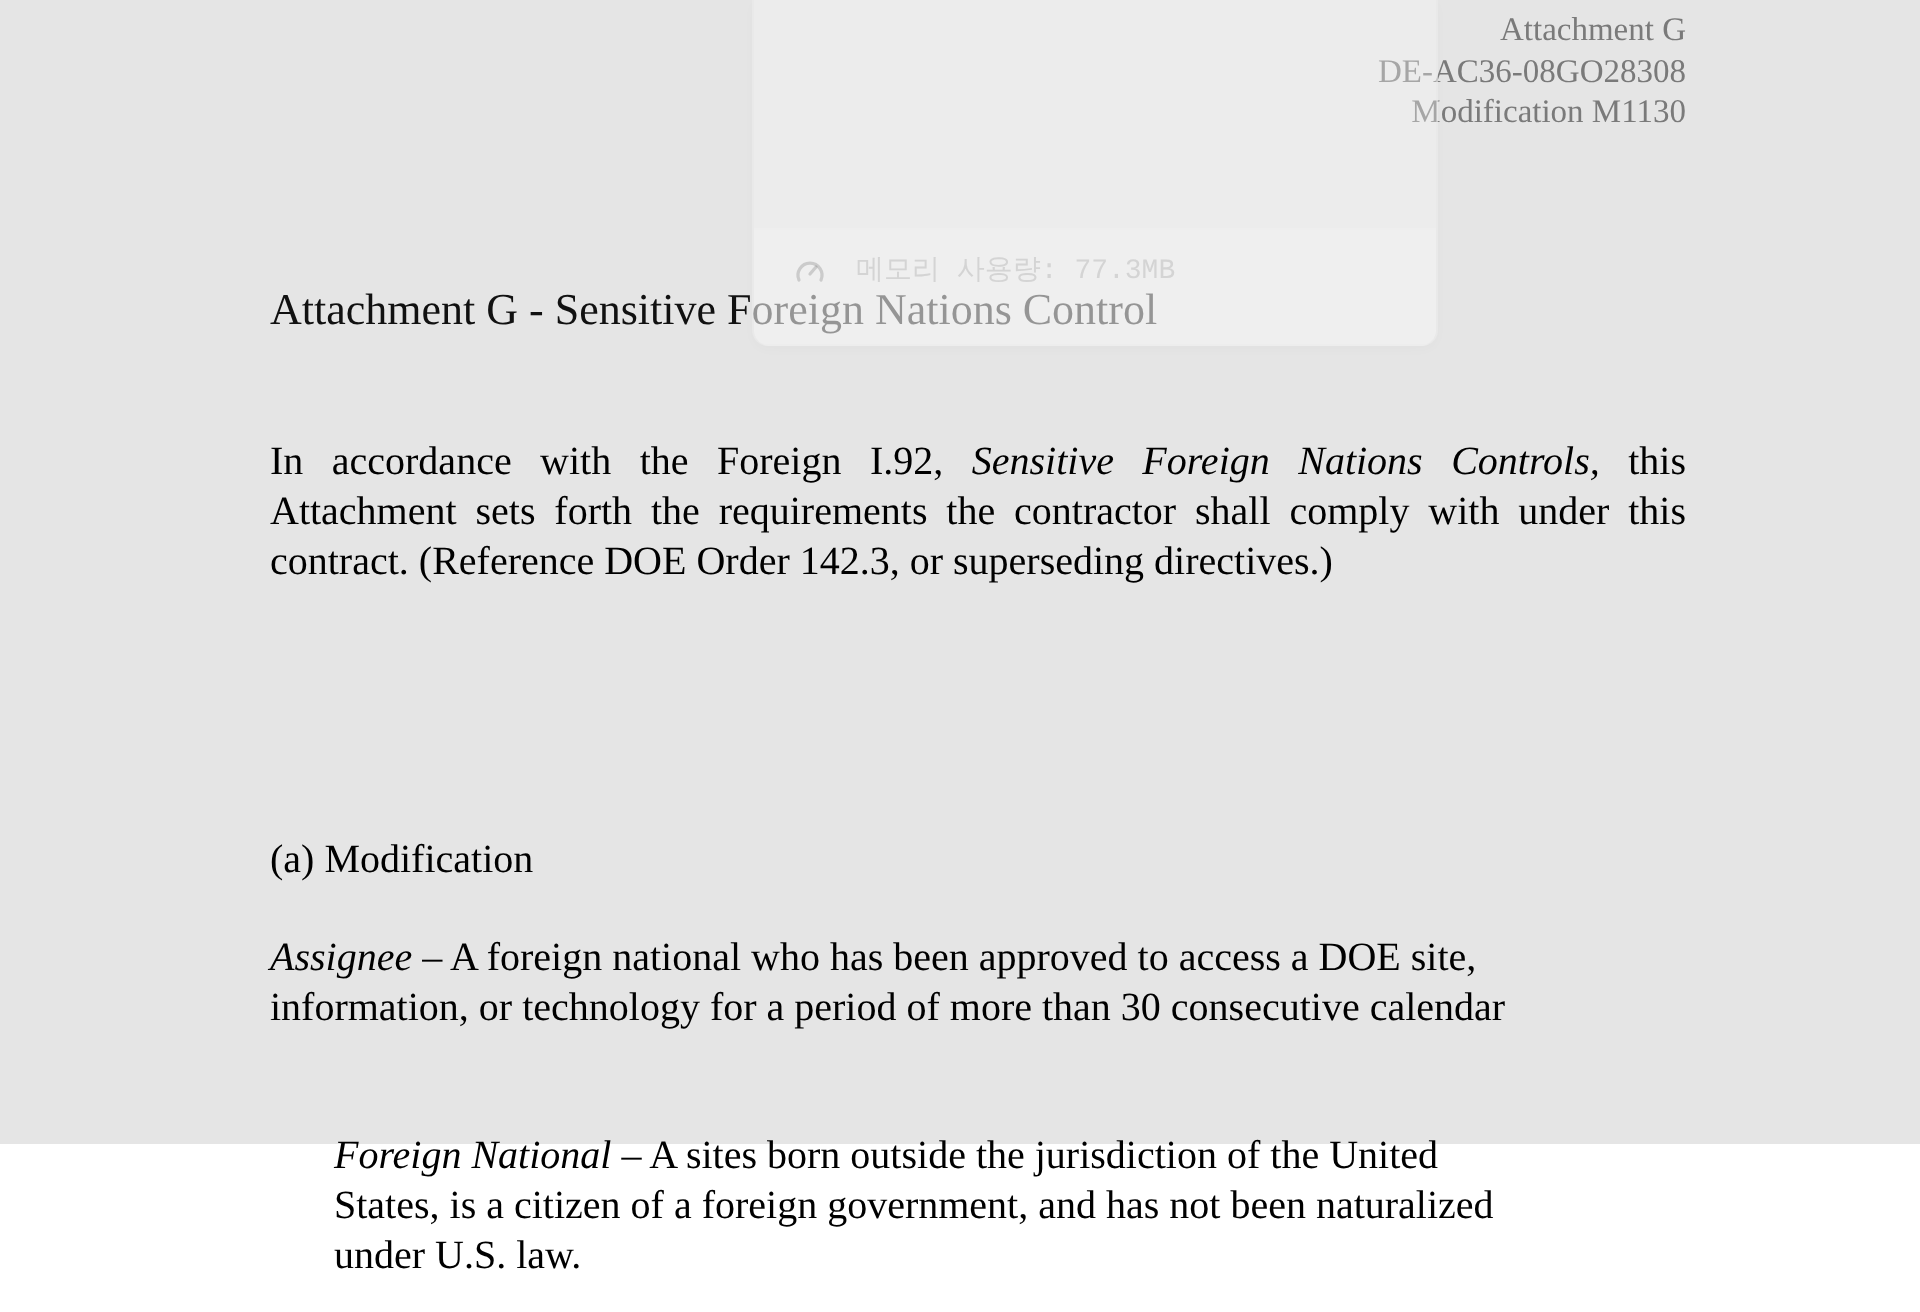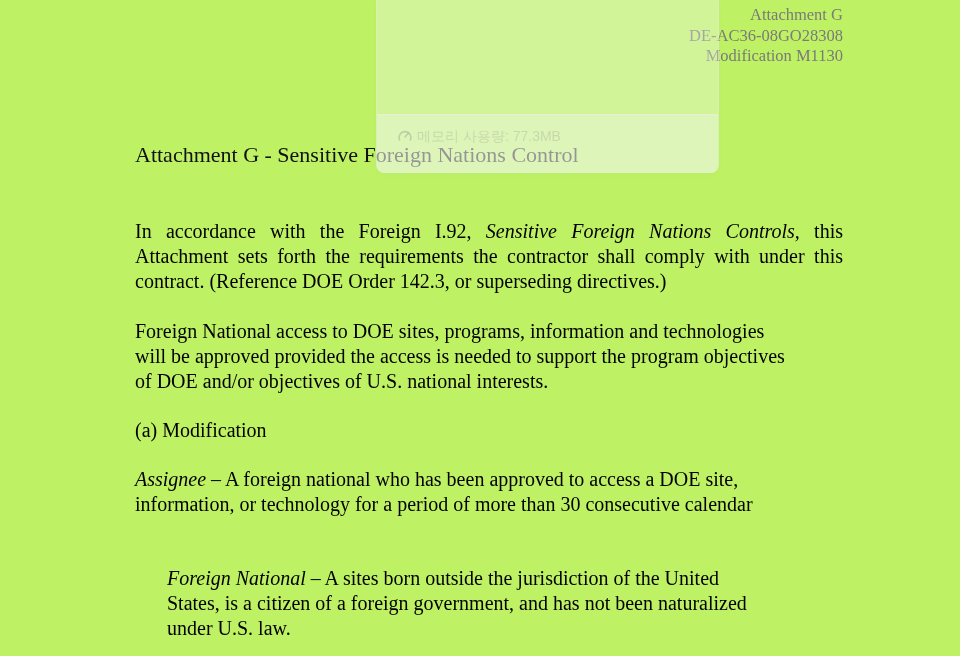--- a/index.html
+++ b/index.html
@@ -12,22 +12,22 @@
       height: 656px;
       position: relative;
       overflow: hidden;
       font-family: "Liberation Serif", "DejaVu Serif", serif;
       color: #000000;
     }
     .page {
       position: absolute;
       left: 0; top: 0;
       width: 960px;
-      height: 656px;
-      background: #bef264;
+      height: 572px;
+      background: #e5e5e5;
     }
     .doc-header {
       position: absolute;
       right: 117px;
       top: 5px;
       text-align: right;
       color: #7a7a7a;
       font-size: 16.5px;
       line-height: 20.5px;
     }
@@ -89,23 +89,23 @@
       background: rgba(245, 245, 245, 0.35);
       border-top: 1px solid rgba(235, 235, 235, 0.5);
       border-radius: 0 0 8px 8px;
     }
     .mem-status {
       position: absolute;
       left: 20px;
       top: 12px;
       display: flex;
       align-items: center;
-      gap: 4px;
+      gap: 15px;
       color: rgba(120, 120, 120, 0.22);
-      font-family: Liberation Sans, sans-serif;
+      font-family: Liberation Mono, monospace;
       font-size: 14px;
       line-height: 18px;
       white-space: nowrap;
     }
     .gauge-icon {
       width: 16px;
       height: 16px;
       display: inline-block;
     }
     .gauge-icon svg { width: 16px; height: 16px; display: block; }
@@ -118,25 +118,20 @@
   <div class="doc-header">
     <div>Attachment G</div>
     <div>DE-AC36-08GO28308</div>
     <div>Modification M1130</div>
   </div>
 
   <h1 class="doc-title">Attachment G - Sensitive Foreign Nations Control</h1>
 
   <p class="para justify p1"><span>In accordance with the Foreign I.92, </span><i>Sensitive Foreign Nations Controls,</i><span> this Attachment sets forth the requirements the contractor shall comply with under this contract.  (Reference DOE Order 142.3, or superseding directives.)</span></p>
 
-  <p class="para p2">
-    <span class="line">Foreign National access to DOE sites, programs, information and technologies</span>
-    <span class="line">will be approved provided the access is needed to support the program objectives</span>
-    <span class="line">of DOE and/or objectives of U.S. national interests.</span>
-  </p>
 
   <p class="para p3">(a)  Modification</p>
 
   <p class="para p4">
     <span class="line"><i>Assignee</i><span> – </span><span>A foreign national who has been approved to access a DOE site,</span></span>
     <span class="line">information, or technology for a period of more than 30 consecutive calendar</span>
   </p>
 
   <p class="para indent p5">
     <span class="line"><i>Foreign National</i><span> – </span><span>A sites born outside the jurisdiction of the United</span></span>

